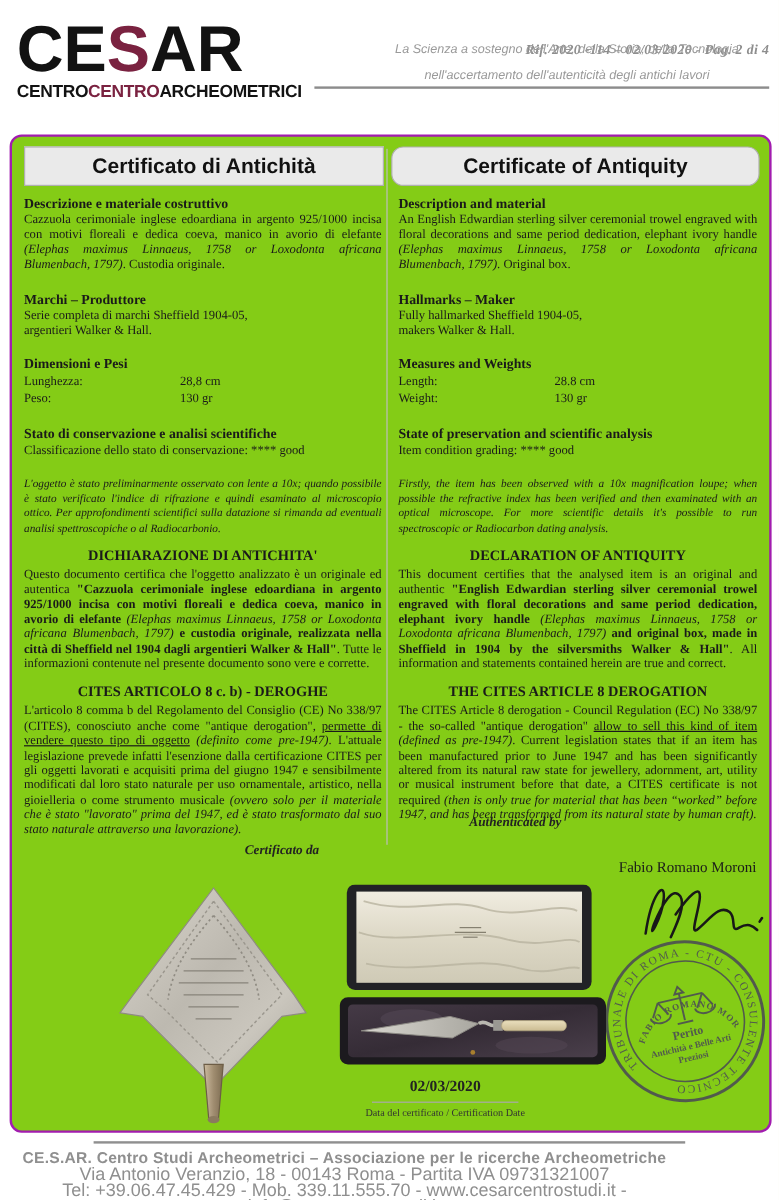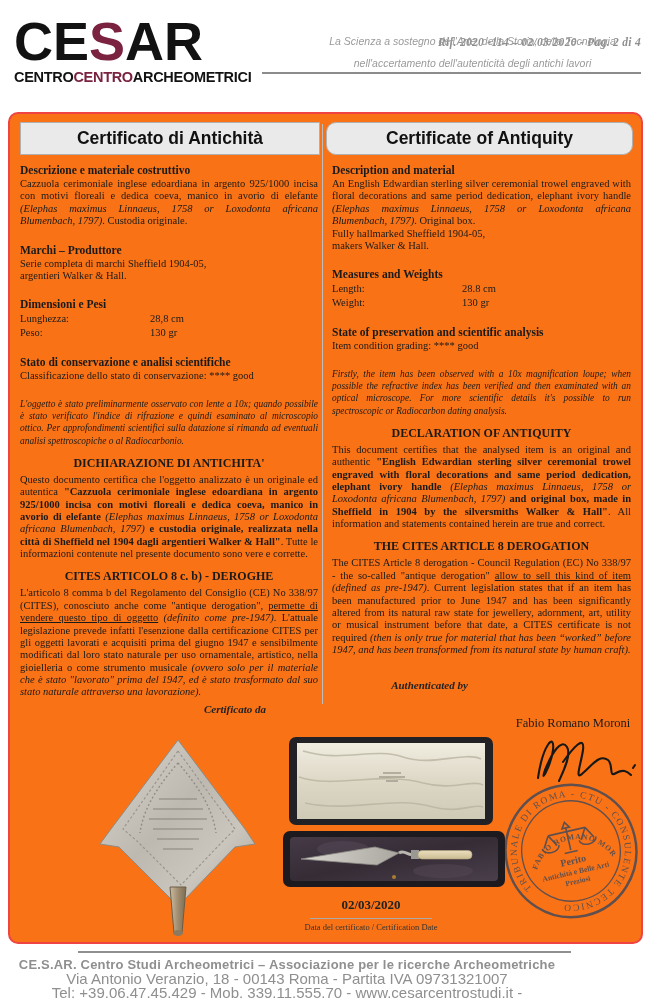--- a/index.html
+++ b/index.html
@@ -12,21 +12,21 @@
   .logo-main{font-size:54px;font-weight:bold;line-height:.88;letter-spacing:0;color:#121212;}
   .logo-main .accent,.logo-sub .accent{color:#7a2240;}
   .logo-sub{font-size:14.5px;font-weight:bold;letter-spacing:-.3px;color:#121212;margin-top:3px;}
   .tagline{position:absolute;left:300px;top:30px;width:345px;text-align:center;
            font:italic 10.5px "Liberation Sans",sans-serif;color:#9a9a9a;}
   .tagline div{line-height:22px;}
   .header-rule{position:absolute;left:262px;top:72px;width:379px;border-top:2px solid #8c8c8c;}
 
   
   .cert-box{position:absolute;left:8px;top:112px;width:631px;height:828px;
-            border:2px solid #ef4444;border-radius:10px;background:#f97316;}
+            border:2px solid #a21caf;border-radius:10px;background:#84cc16;}
   .title-bar{position:absolute;top:8px;height:31px;background:#eaeaea;border:1px solid #b0b0b0;
              display:flex;align-items:center;justify-content:center;
              font:bold 17.5px "Liberation Sans",sans-serif;color:#111;}
   .title-bar.left{left:10px;width:298px;}
   .title-bar.right{left:316px;width:305px;border-radius:10px;}
   .col-divider{position:absolute;left:312px;top:10px;width:1px;height:580px;background:#bdbdbd;}
 
   .col{position:absolute;top:48px;}
   .col.left{left:10px;width:298px;}
   .col.right{left:322px;width:299px;}
@@ -113,20 +113,21 @@
       <div class="body-p"><span>Questo documento certifica che l'oggetto analizzato è un originale ed autentica </span><span class="sb">"Cazzuola cerimoniale inglese edoardiana in argento 925/1000 incisa con motivi floreali e dedica coeva, manico in avorio di elefante </span><span class="si">(Elephas maximus Linnaeus, 1758 or Loxodonta africana Blumenbach, 1797)</span><span class="sb"> e custodia originale, realizzata nella città di Sheffield nel 1904 dagli argentieri Walker &amp; Hall"</span><span>. Tutte le informazioni contenute nel presente documento sono vere e corrette.</span></div>
 
       <div class="center-h">CITES ARTICOLO 8 c. b) - DEROGHE</div>
       <div class="body-p"><span>L'articolo 8 comma b del Regolamento del Consiglio (CE) No 338/97 (CITES), conosciuto anche come "antique derogation", </span><span class="su">permette di vendere questo tipo di oggetto</span><span> </span><span class="si">(definito come pre-1947)</span><span>. L'attuale legislazione prevede infatti l'esenzione dalla certificazione CITES per gli oggetti lavorati e acquisiti prima del giugno 1947 e sensibilmente modificati dal loro stato naturale per uso ornamentale, artistico, nella gioielleria o come strumento musicale </span><span class="si">(ovvero solo per il materiale che è stato "lavorato" prima del 1947, ed è stato trasformato dal suo stato naturale attraverso una lavorazione).</span></div>
     </div>
 
     <div class="col right">
       <div class="sec-h first">Description and material</div>
       <div class="body-p"><span>An English Edwardian sterling silver ceremonial trowel engraved with floral decorations and same period dedication, elephant ivory handle </span><span class="si">(Elephas maximus Linnaeus, 1758 or Loxodonta africana Blumenbach, 1797)</span><span>. Original box.</span></div>
 
+      <div class="sec-h">Hallmarks – Maker</div>
       <div class="body-p"><span>Fully hallmarked Sheffield 1904-05,</span><br><span>makers Walker &amp; Hall.</span></div>
 
       <div class="sec-h">Measures and Weights</div>
       <div class="kv">
         <span>Length:</span>
         <span>28.8 cm</span>
         <span>Weight:</span>
         <span>130 gr</span>
       </div>
 

